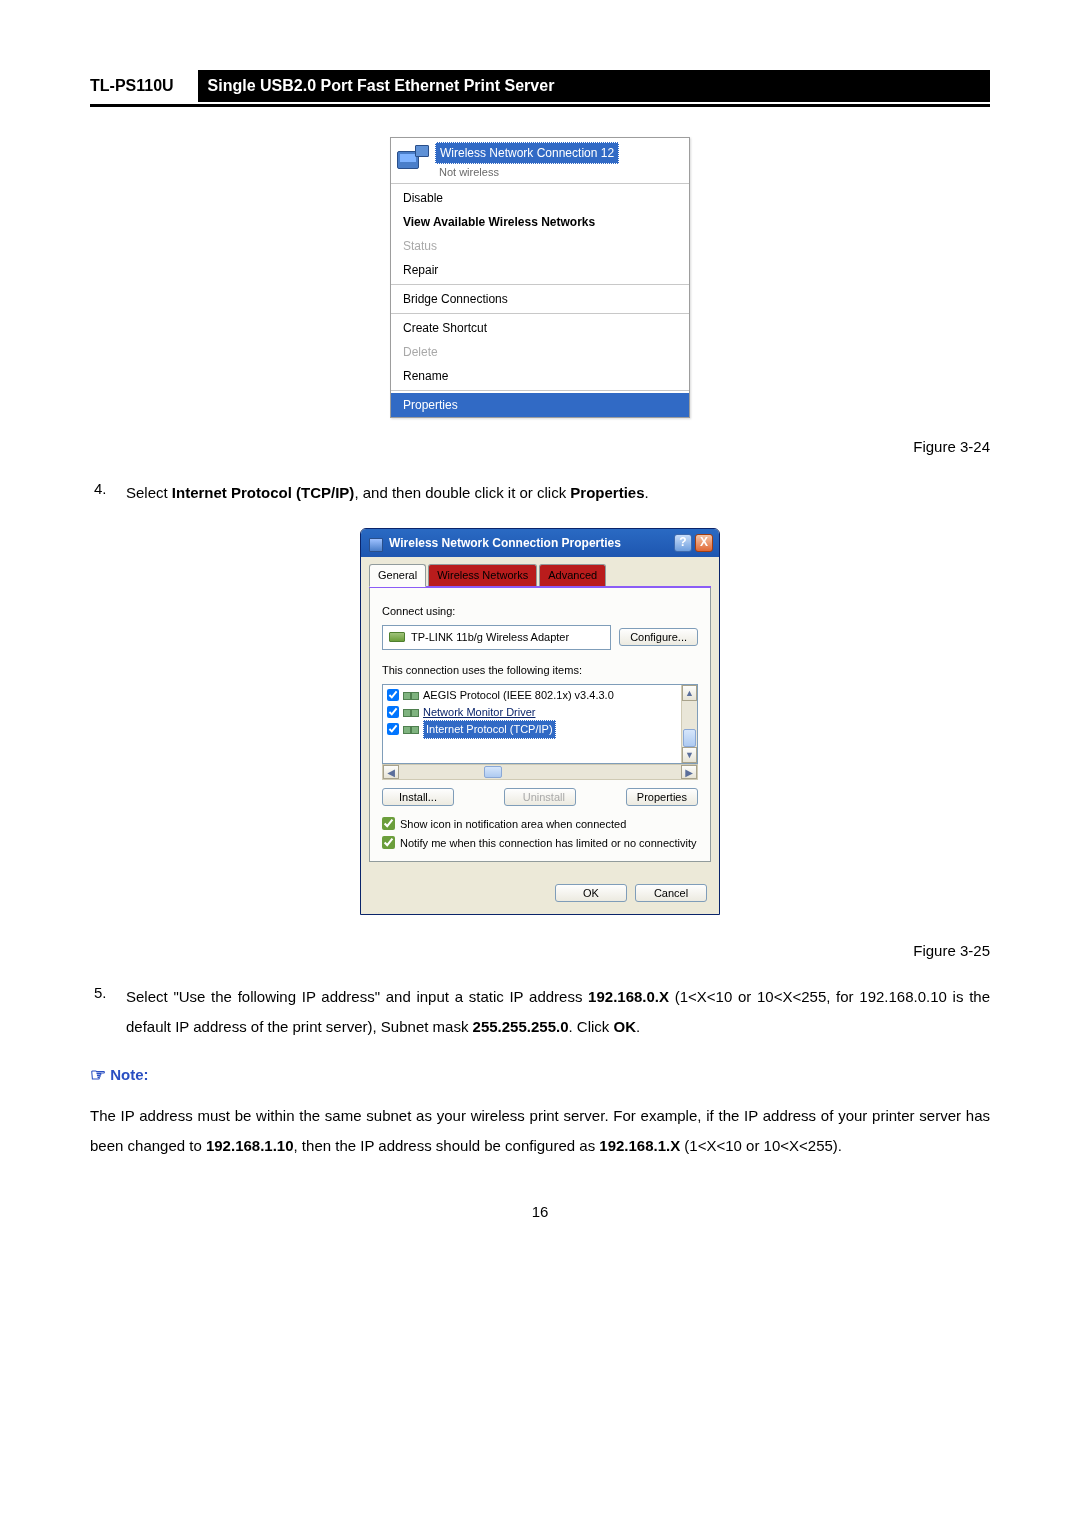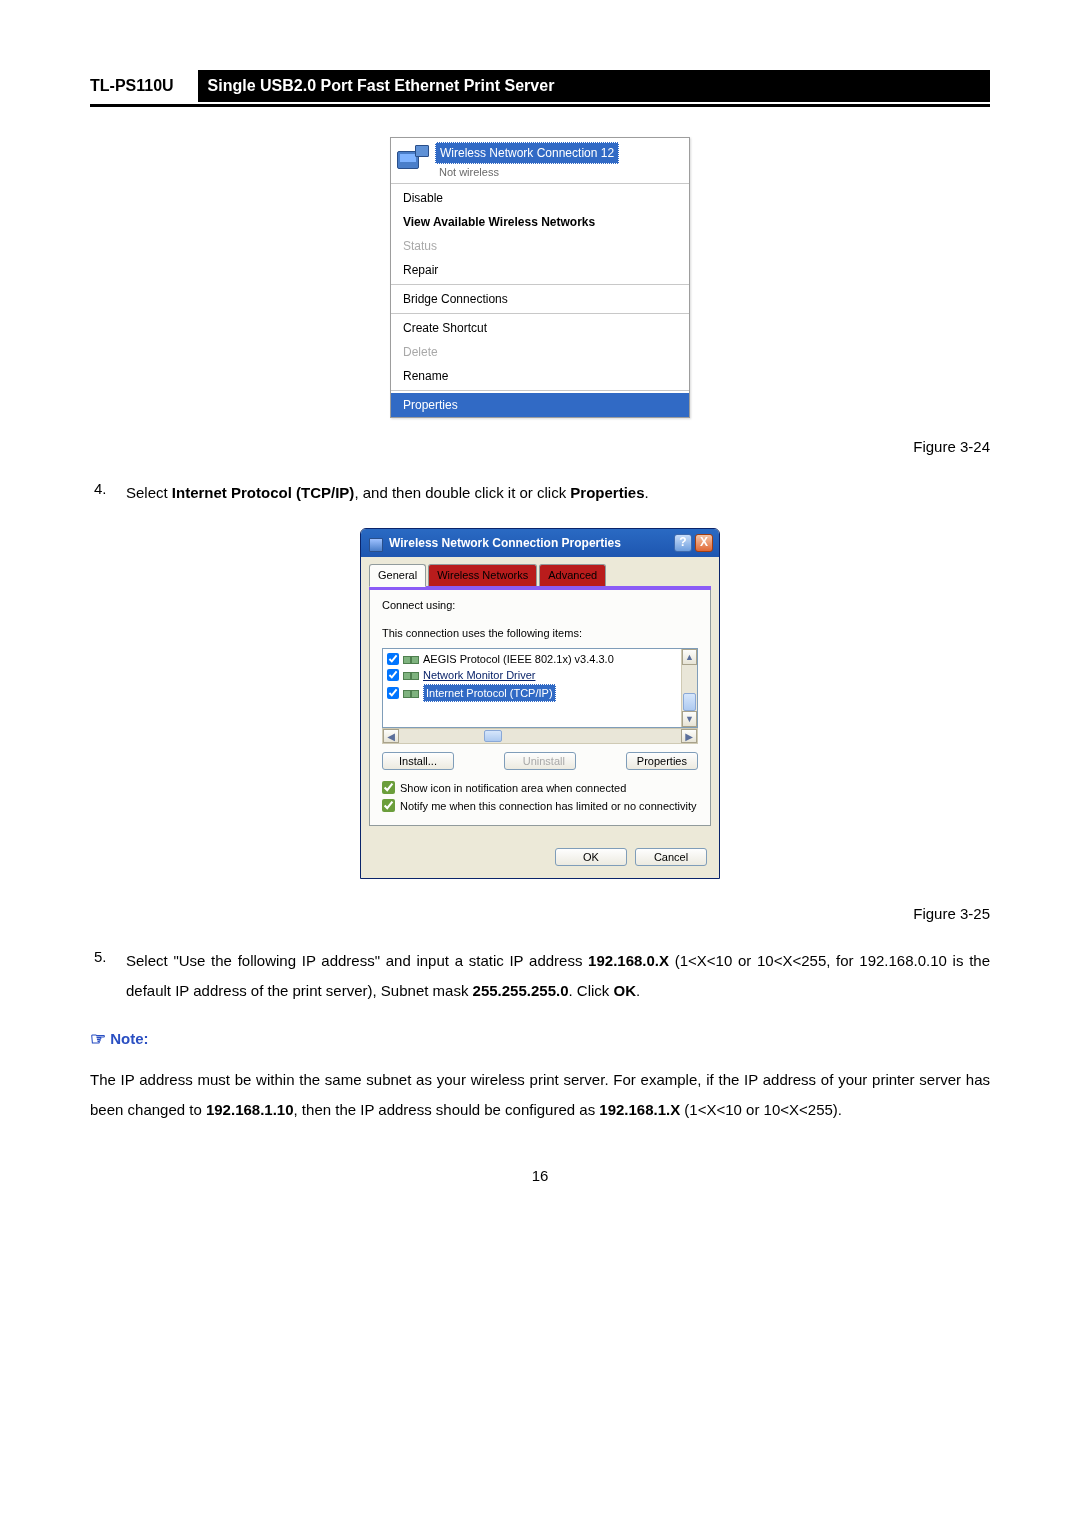--- a/index.html
+++ b/index.html
@@ -154,41 +154,41 @@
     font-size: 12px;
     line-height: 15px;
     text-align: center;
     margin-left: 3px;
   }
   .dlg-titlebar .t-btn.help {
     background: linear-gradient(#c8ddf9, #6f9fde);
     border-color: #3f6aad;
   }
   .dlg-body { padding: 6px 8px 8px 8px; }
-  .tabs { display: flex; border-bottom: 4px solid #8b5cf6; position: relative; top: 1px; }
+  .tabs { display: flex; border-bottom: 2px solid #8b5cf6; position: relative; top: 1px; }
   .tab {
     padding: 2px 8px;
     border: 1px solid #919b9c;
     border-bottom: none;
     background: #b91c1c;
     margin-right: 2px;
     border-radius: 3px 3px 0 0;
     font-size: 11px;
     position: relative;
   }
   .tab.active {
     background: #fcfcfa;
     border-bottom: 1px solid #fcfcfa;
     margin-bottom: -1px;
   }
   .tab-panel {
     border: 1px solid #919b9c;
     border-top: none;
     background: #fcfcfa;
-    padding: 8px 12px 10px 12px;
+    padding: 16px 12px 10px 12px;
   }
   .tp-label { margin-bottom: 6px; }
   .tp-box {
     border: 1px solid #7f9db9;
     background: #fff;
     padding: 3px 6px;
     display: flex;
     align-items: center;
   }
   .adapter-row { display: flex; align-items: center; gap: 8px; }
@@ -369,20 +369,27 @@
       <span class="t-btn">X</span>
     </div>
     <div class="dlg-body">
       <div class="tabs">
         <div class="tab active">General</div>
         <div class="tab">Wireless Networks</div>
         <div class="tab">Advanced</div>
       </div>
       <div class="tab-panel">
         <div class="tp-label">Connect using:</div>
+        <div class="adapter-row">
+          <div class="tp-box">
+            <span class="nic-icon"></span>
+            <span>TP-LINK 11b/g Wireless Adapter</span>
+          </div>
+          <button class="xp-btn">Configure...</button>
+        </div>
 
         <div class="tp-label" style="margin-top:12px">This connection uses the following items:</div>
         <div class="items-box">
           <div class="items-list">
             <div class="items-row">
               <input type="checkbox" checked="" style="">
               <span class="proto-icon"></span>
               <span class="lbl">AEGIS Protocol (IEEE 802.1x) v3.4.3.0</span>
             </div>
             <div class="items-row link">

